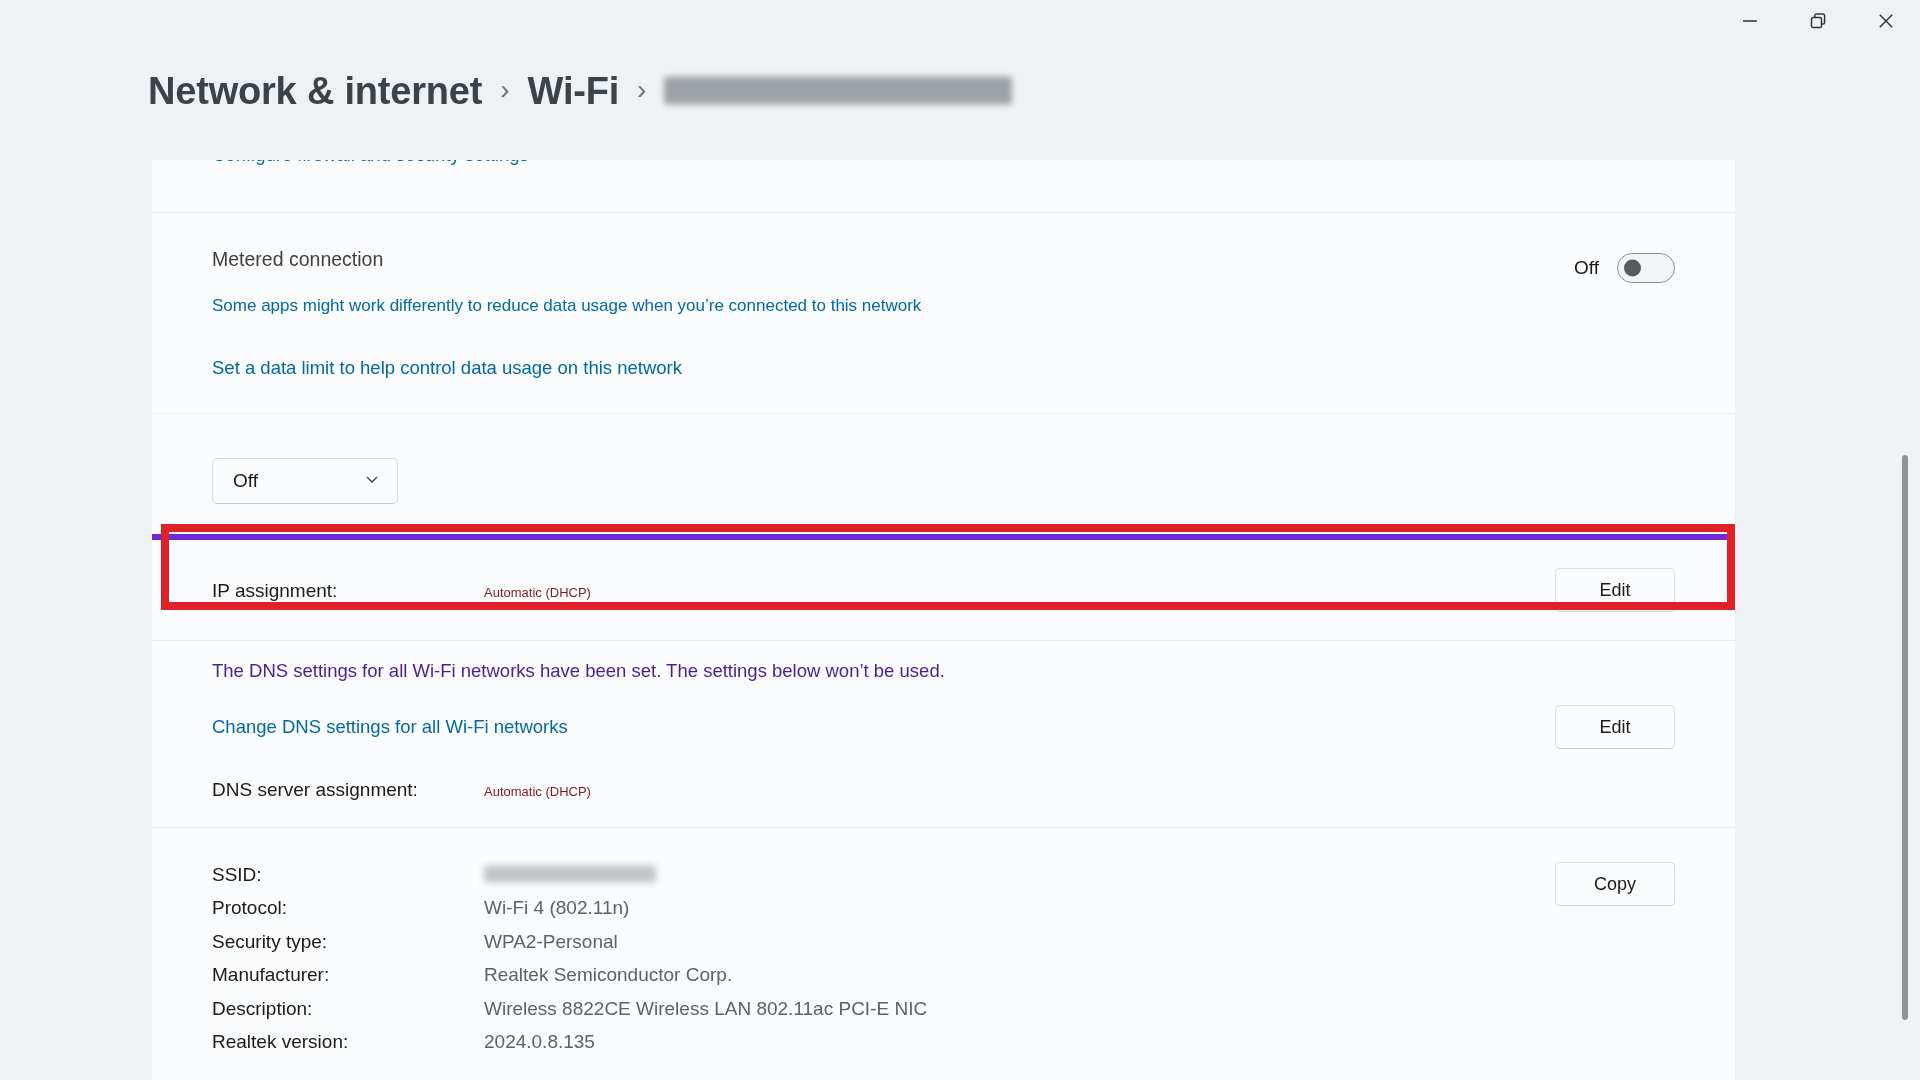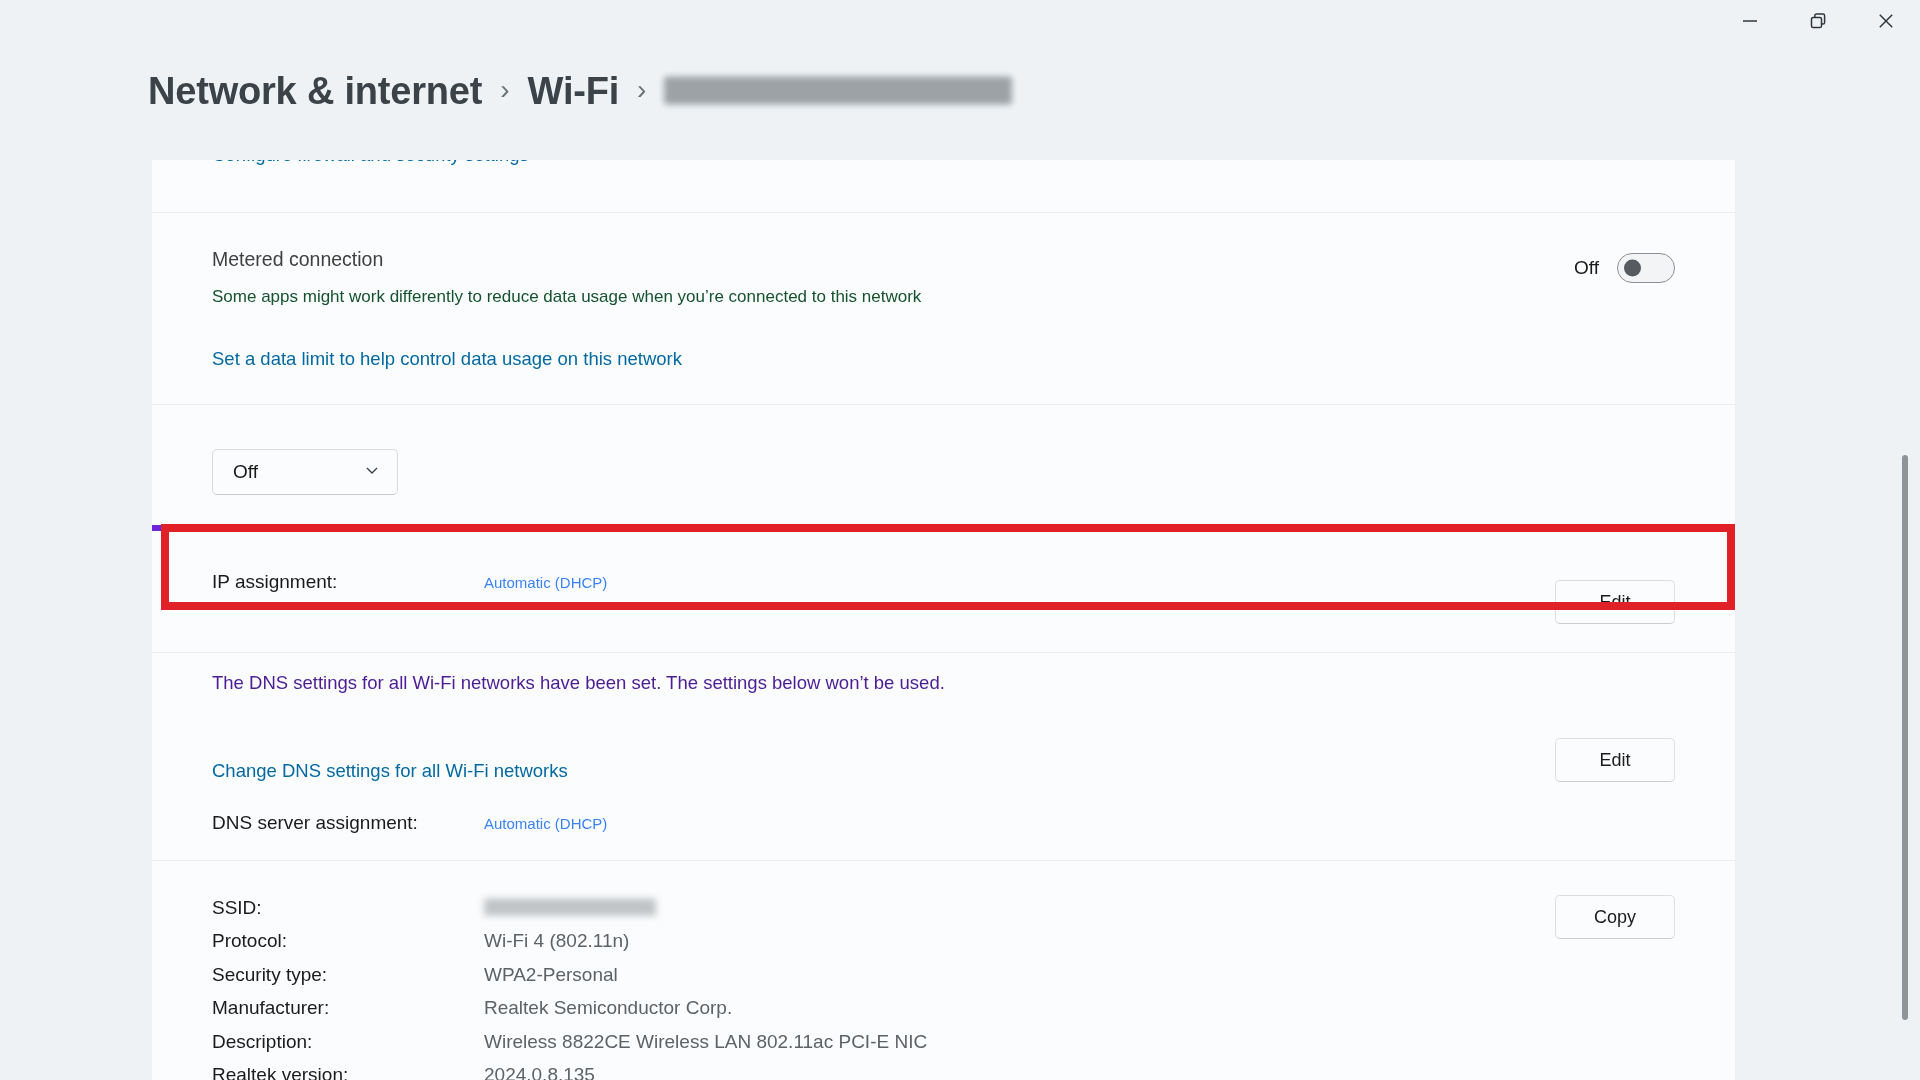--- a/index.html
+++ b/index.html
@@ -121,24 +121,24 @@
   }
 
   .sec-title {
     font-size: 19.5px;
     color: #404040;
     font-weight: 400;
     line-height: 1.25;
   }
   .sec-desc {
     font-size: 17px;
-    color: #14532d;
+    color: #0369a1;
     font-weight: 400;
     line-height: 1.45;
-    margin-top: 14px;
+    margin-top: 23px;
   }
   .link {
     font-size: 18.5px;
     color: #0369a1;
     font-weight: 400;
     cursor: pointer;
   }
 
   
   .clipped-row {
@@ -220,58 +220,57 @@
     border: 1px solid #dbdfe2;
     border-bottom-color: #c9ced2;
     border-radius: 5px;
     font-size: 18px;
     color: #1b1b1b;
     font-family: "Liberation Sans", sans-serif;
     cursor: pointer;
     display: flex;
     align-items: center;
     justify-content: center;
-    margin-top: 21px;
   }
 
   
   .ip-section {
     padding-top: 28px;
     padding-bottom: 28px;
     border-top: 6px solid #6d28d9;
   }
   .kv {
     display: flex;
     align-items: baseline;
   }
   .kv .k {
     font-size: 19px;
     color: #1b1b1b;
     width: 272px;
     flex: 0 0 272px;
   }
   .kv .v {
-    font-size: 15px;
-    color: #3b82f6;
+    font-size: 13px;
+    color: #7f1d1d;
   }
 
   
   .dns-section {
     padding-top: 18px;
     padding-bottom: 26px;
   }
   .warning {
     font-size: 18.5px;
     color: #4c1d95;
     font-weight: 400;
     line-height: 1.3;
   }
   .dns-change-row {
     display: flex;
-    align-items: flex-end;
+    align-items: center;
     justify-content: space-between;
     margin-top: 22px;
   }
   .dns-assign-row { margin-top: 30px; }
 
   
   .details {
     border-top: 1px solid #e9edf0;
     padding-top: 30px;
     padding-bottom: 30px;

